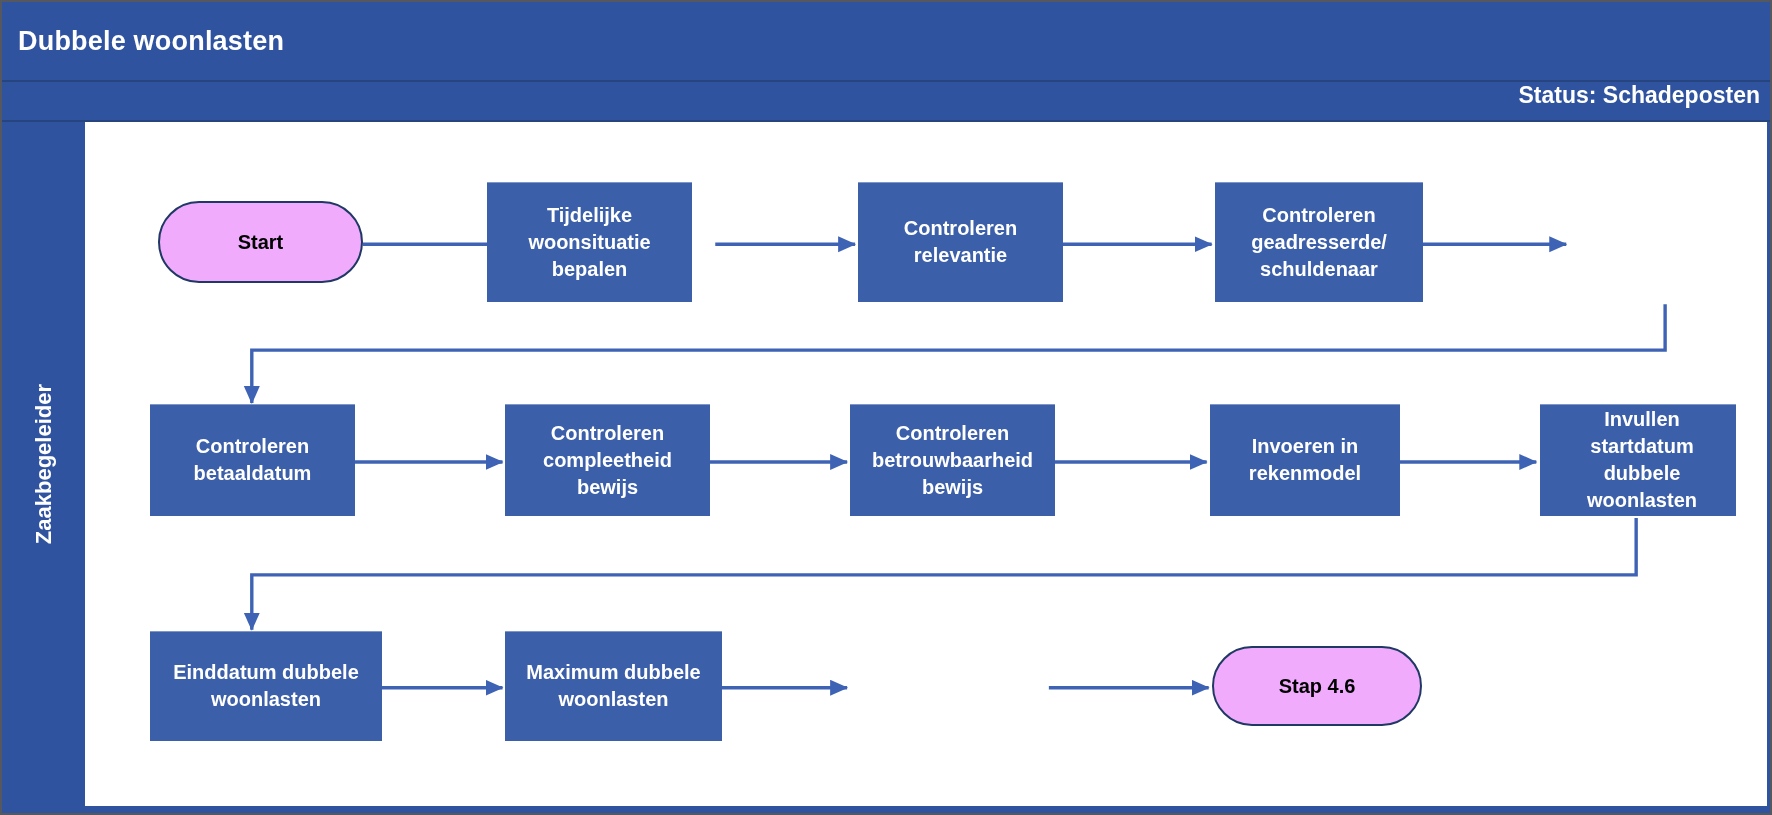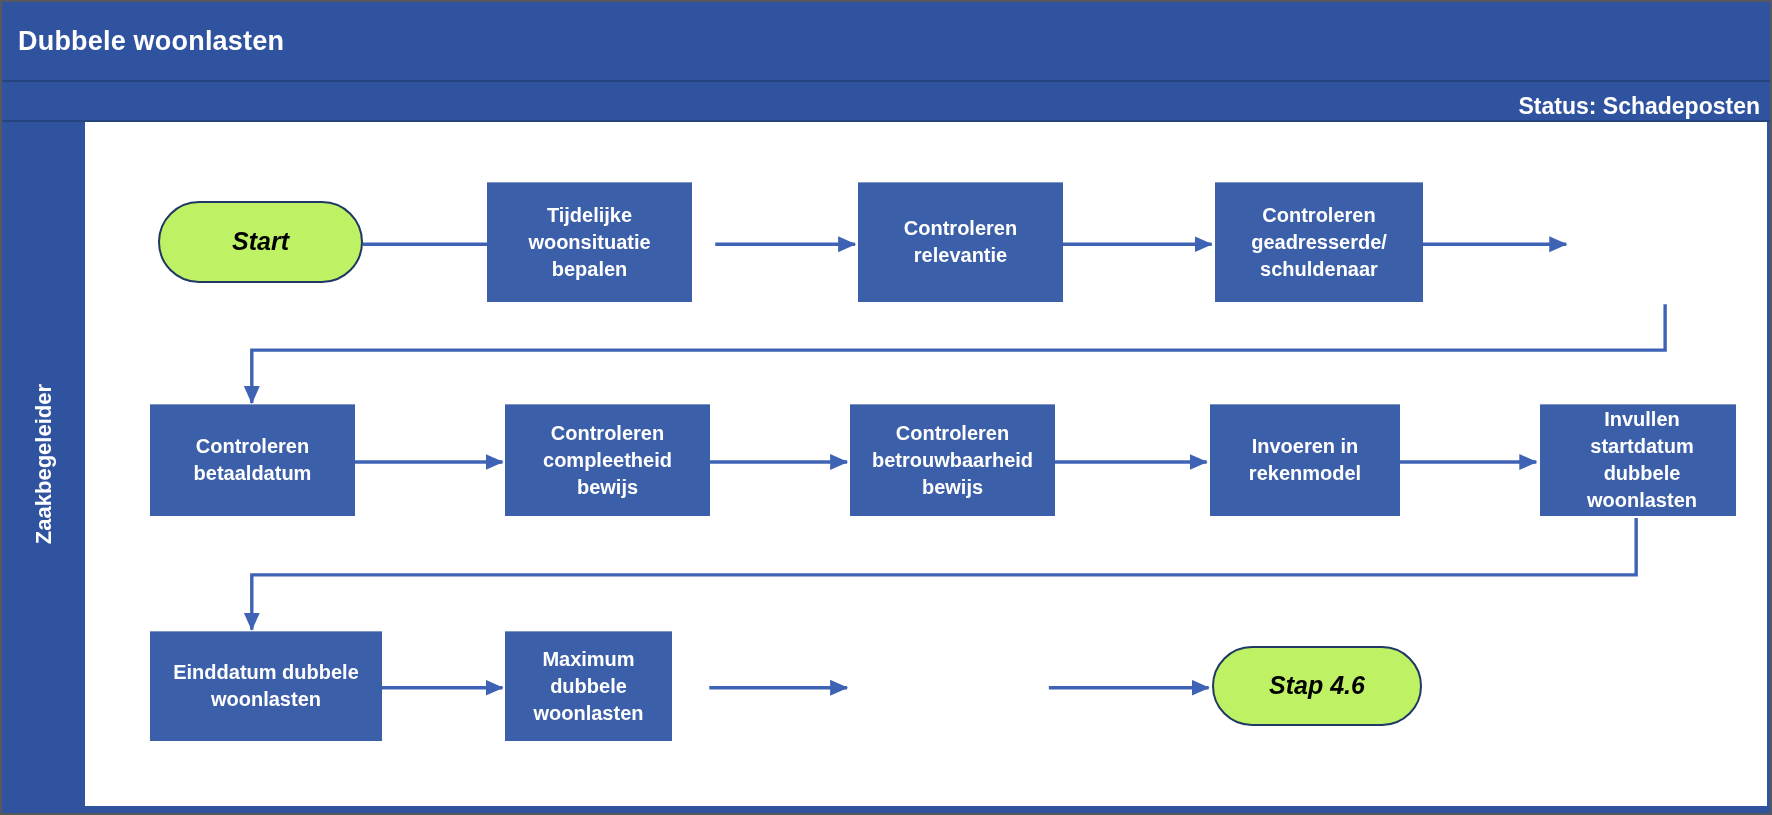--- a/index.html
+++ b/index.html
@@ -17,21 +17,21 @@
     display:flex;align-items:center;
     padding:0 16px;flex:0 0 auto;
     border-bottom:2px solid #26447E;
   }
   .title-band h1{
     margin:0;color:#ffffff;font-size:27px;font-weight:bold;
     letter-spacing:0.2px;
   }
   .status-band{
     height:40px;background:#30539F;
-    display:flex;align-items:flex-end;justify-content:flex-end;
+    display:flex;align-items:flex-start;justify-content:flex-end;
     padding:0 10px;flex:0 0 auto;
     border-bottom:2px solid #26447E;
   }
   .status-band span{
     color:#ffffff;font-size:23px;font-weight:bold;
   }
   .body{
     flex:1 1 auto;display:flex;min-height:0;
     border-right:3px solid #30539F;
   }
@@ -51,22 +51,22 @@
   .node{
     position:absolute;display:flex;align-items:center;justify-content:center;
     text-align:center;font-weight:bold;line-height:1.35;
   }
   .node.process{
     background:#3C5FA9;color:#ffffff;font-size:20px;
     padding:6px 8px;
     box-shadow:0 1px 0 rgba(255,255,255,0.35) inset;
   }
   .node.terminator{
-    background:#bef264;color:#000000;font-size:25px;
-    border:2.5px solid #1F3864;border-radius:42px;font-style:italic;
+    background:#f0abfc;color:#000000;font-size:20px;
+    border:2.5px solid #1F3864;border-radius:42px;
   }
   .bottom-strip{
     height:7px;background:#30539F;flex:0 0 auto;
   }
 </style>
 </head>
 <body>
 
 <div class="page">
 
@@ -118,21 +118,21 @@
       <div class="node process" style="left:773px;top:60px;width:205px;height:120px;">Controleren relevantie</div>
       <div class="node process" style="left:1130px;top:60px;width:208px;height:120px;">Controleren geadresserde/ schuldenaar</div>
 
       <div class="node process" style="left:65px;top:282px;width:205px;height:112px;">Controleren betaaldatum</div>
       <div class="node process" style="left:420px;top:282px;width:205px;height:112px;">Controleren compleetheid bewijs</div>
       <div class="node process" style="left:765px;top:282px;width:205px;height:112px;">Controleren betrouwbaarheid bewijs</div>
       <div class="node process" style="left:1125px;top:282px;width:190px;height:112px;">Invoeren in rekenmodel</div>
       <div class="node process" style="left:1455px;top:282px;width:196px;height:112px;padding-left:16px;">Invullen startdatum dubbele woonlasten</div>
 
       <div class="node process" style="left:65px;top:509px;width:232px;height:110px;">Einddatum dubbele woonlasten</div>
-      <div class="node process" style="left:420px;top:509px;width:167px;height:110px;">Maximum dubbele woonlasten</div>
+      <div class="node process" style="left:420px;top:509px;width:217px;height:110px;">Maximum dubbele woonlasten</div>
       <div class="node terminator" style="left:1127px;top:524px;width:210px;height:80px;">Stap 4.6</div>
 
     </div>
   </div>
 
   <div class="bottom-strip"></div>
 
 </div>
 
 </body></html>

